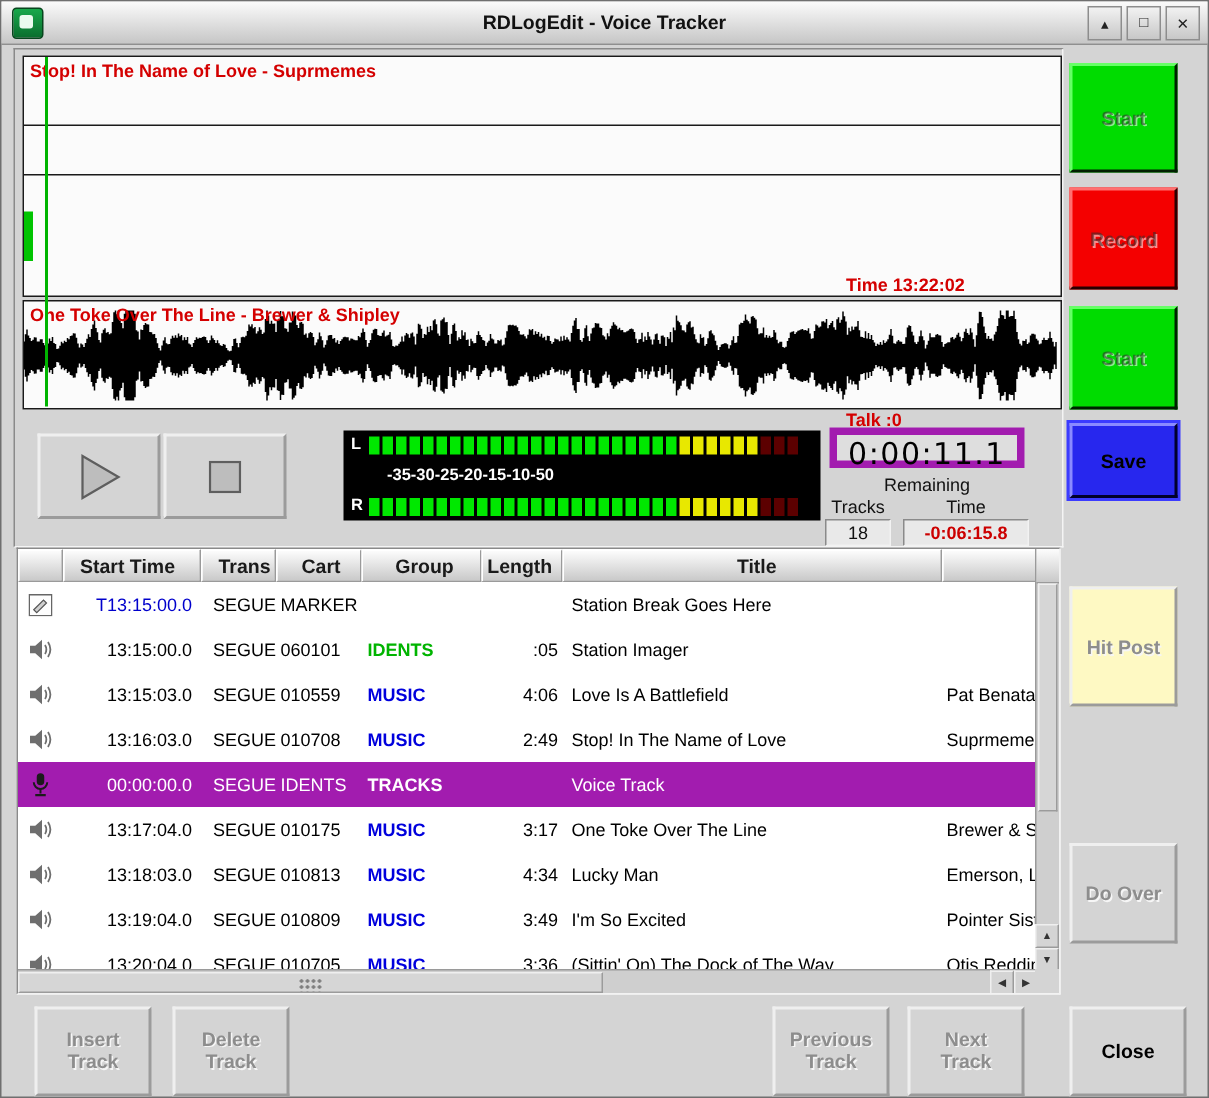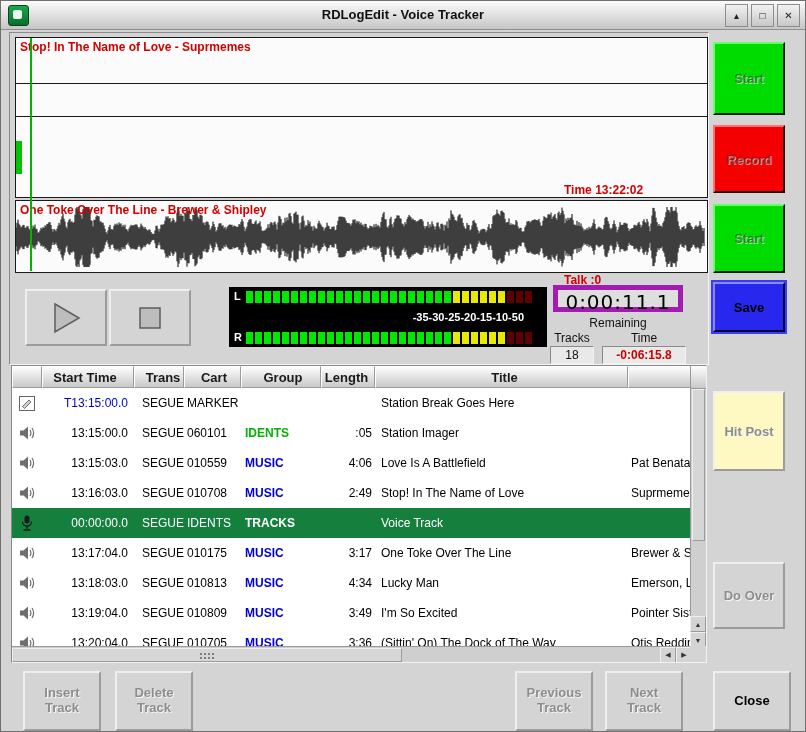--- a/index.html
+++ b/index.html
@@ -46,21 +46,21 @@
     border:2px outset #efefef;display:flex;align-items:center;justify-content:center}
   #play-btn{left:24px;top:288px}
   #stop-btn{left:108px;top:288px}
   
   #meter{position:absolute;left:228px;top:286px;width:318px;height:60px;background:#000;
     padding:3px 5px;box-sizing:border-box;display:flex;flex-direction:column;justify-content:space-between}
   .meter-row{display:flex;align-items:center;height:13px}
   .meter-label{width:12px;color:#fff;font-weight:bold;font-size:11px;line-height:13px}
   .meter-segs{display:flex;gap:2px}
   .seg{width:7px;height:12px}
-  #meter-scale{display:flex;justify-content:flex-end;margin-left:4px;width:286px;
+  #meter-scale{display:flex;justify-content:flex-start;margin-left:24px;width:286px;
     color:#fff;font-weight:bold;font-size:11px;height:13px;line-height:13px}
   
   #time-display{position:absolute;left:552px;top:284px;width:130px;height:27px;
     background:#dedede;border:5px solid #a21caf;box-sizing:border-box;
     font-size:20px;text-align:center;line-height:24px;color:#000;
     font-family:"DejaVu Sans",sans-serif;letter-spacing:1px}
   #remaining{position:absolute;left:548px;top:315px;width:138px;text-align:center;
     font-size:12px;color:#111}
   #remaining-cols{display:flex;justify-content:center;gap:8px;margin-top:1px}
   .rem-col{display:flex;flex-direction:column;align-items:center}
@@ -83,21 +83,21 @@
   
   #table{position:absolute;left:10px;top:364px;width:696px;height:298px;background:#fff;
     border:1px solid;border-color:#8a8a8a #f2f2f2 #f2f2f2 #8a8a8a;box-sizing:border-box;overflow:hidden}
   #table-header{display:flex;height:22px;width:680px}
   .th{background:linear-gradient(#fdfdfd,#c9c9c9);border-right:1px solid #9a9a9a;
     border-bottom:1px solid #9a9a9a;border-top:1px solid #fff;border-left:1px solid #fff;
     font-size:13px;font-weight:bold;color:#1a1a1a;display:flex;align-items:center;
     justify-content:center;overflow:hidden;white-space:nowrap;box-sizing:border-box}
   #table-body{position:absolute;left:0;top:22px;width:680px;height:260px;overflow:hidden;background:#fff}
   .row{display:flex;height:30px;align-items:center;font-size:12px;color:#000;background:#fff}
-  .row.selected{background:#15803d}
+  .row.selected{background:#a21caf}
   .row.selected .cell{color:#fff}
   .cell{overflow:hidden;white-space:nowrap;flex-shrink:0;box-sizing:border-box}
   .c0{width:30px;display:flex;justify-content:center;align-items:center}
   .c1{width:92px;text-align:right;padding-right:6px}
   .c2{width:50px;padding-left:8px}
   .c3{width:57px;padding-left:3px}
   .c4{width:80px;padding-left:4px;font-weight:bold}
   .c5{width:54px;text-align:right;padding-right:3px}
   .c6{width:253px;padding-left:6px}
   .c7{width:64px;padding-left:3px}

